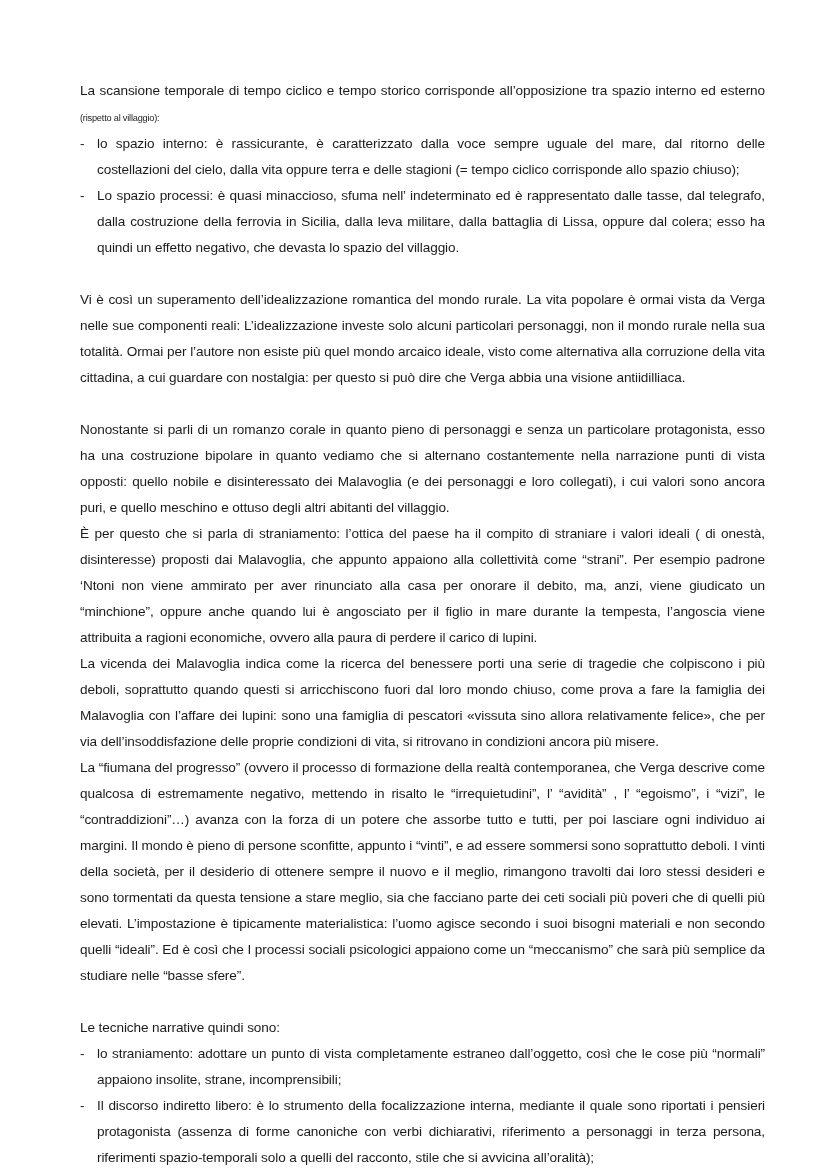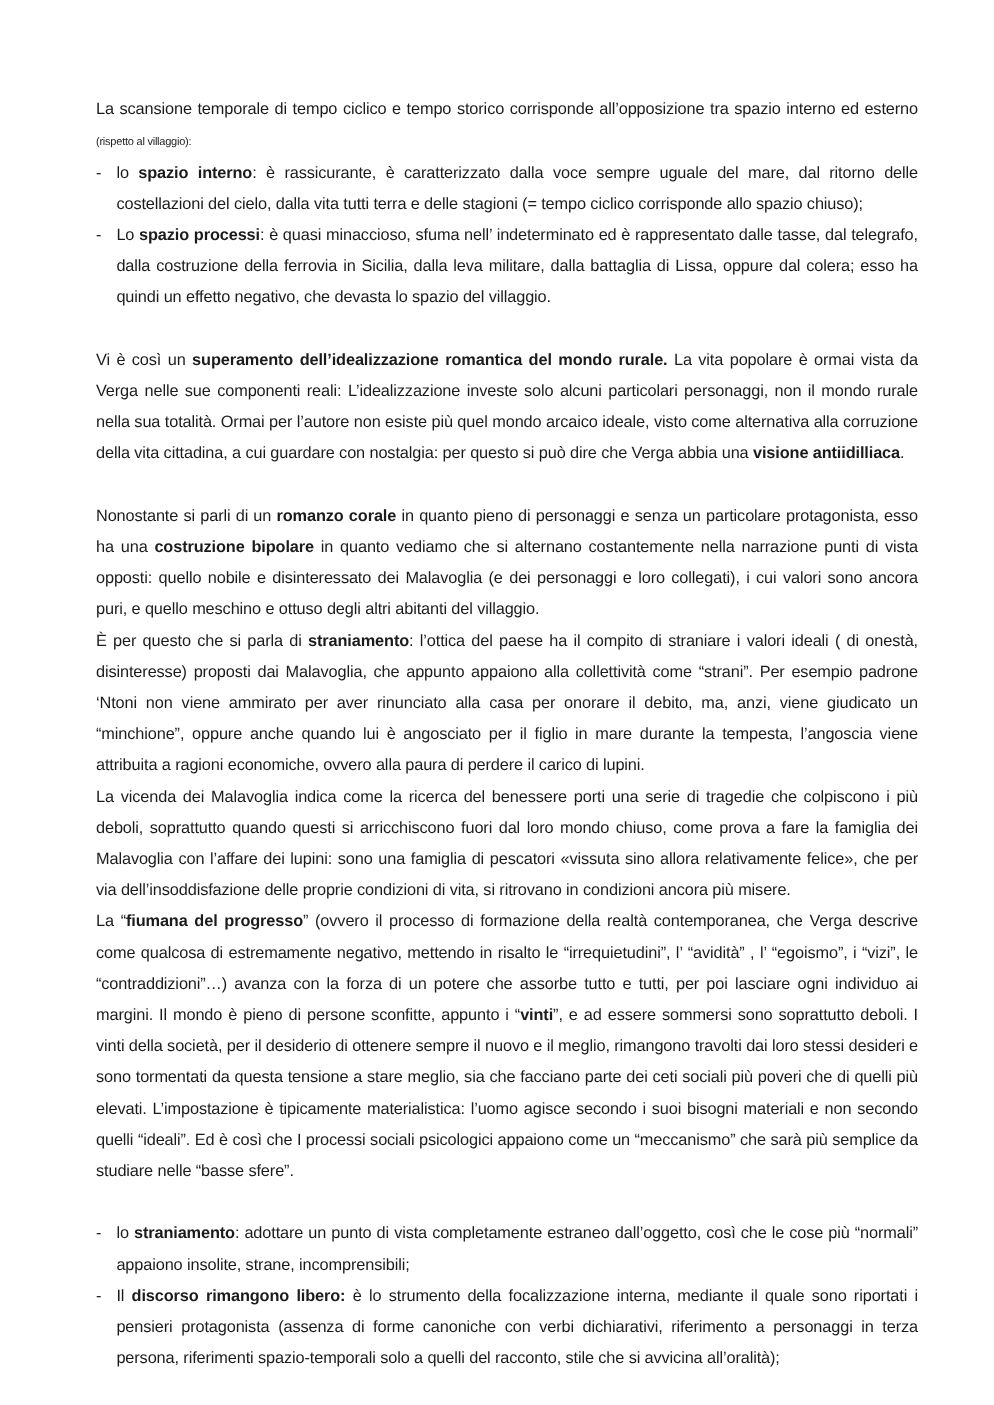--- a/index.html
+++ b/index.html
@@ -65,59 +65,60 @@
     position: absolute;
     left: 0;
     top: 0;
     width: 12px;
     color: #1b1b1b;
     font-size: 13.6px;
     line-height: 26px;
   }
 
   b, strong {
-    font-weight: 700;
+    font-weight: 400;
   }
 
   .tiny {
     font-size: 9.2px;
     letter-spacing: -0.2px;
   }
 </style>
 </head>
 <body>
 
 <div class="page">
   <div class="doc-body">
 
     <p class="para"><span>La scansione temporale di tempo ciclico e tempo storico corrisponde all’opposizione tra spazio interno ed esterno </span><span class="tiny">(rispetto al villaggio):</span></p>
 
     <ul class="bullets">
-      <li><span class="dash">-</span><span>lo </span><b>spazio interno</b><span>: è rassicurante, è caratterizzato dalla voce sempre uguale del mare, dal ritorno delle costellazioni del cielo, dalla vita tutti terra e delle stagioni (= tempo ciclico corrisponde allo spazio chiuso);</span></li>
+      <li><span class="dash">-</span><span>lo </span><b>spazio interno</b><span>: è rassicurante, è caratterizzato dalla voce sempre uguale del mare, dal ritorno delle costellazioni del cielo, dalla vita oppure terra e delle stagioni (= tempo ciclico corrisponde allo spazio chiuso);</span></li>
       <li><span class="dash">-</span><span> Lo </span><b>spazio processi</b><span>: è quasi minaccioso, sfuma nell’ indeterminato ed è rappresentato dalle tasse, dal telegrafo, dalla costruzione della ferrovia in Sicilia, dalla leva militare, dalla battaglia di Lissa, oppure dal colera; esso ha quindi un effetto negativo, che devasta lo spazio del villaggio.</span></li>
     </ul>
 
     <div class="gap-md"></div>
 
     <p class="para"><span>Vi è così un </span><b>superamento dell’idealizzazione romantica del mondo rurale.</b><span> La vita popolare è ormai vista da Verga nelle sue componenti reali: L’idealizzazione investe solo alcuni particolari personaggi, non il mondo rurale nella sua totalità. Ormai per l’autore non esiste più quel mondo arcaico ideale, visto come alternativa alla corruzione della vita cittadina,  a cui guardare con nostalgia: per questo si può dire che Verga abbia una </span><b>visione antiidilliaca</b><span>.</span></p>
 
     <div class="gap-md"></div>
 
     <p class="para"><span>Nonostante si parli di un </span><b>romanzo corale</b><span> in quanto pieno di personaggi e senza un particolare protagonista, esso ha una </span><b>costruzione bipolare</b><span> in quanto vediamo che si alternano costantemente nella narrazione punti di vista opposti: quello nobile e disinteressato dei Malavoglia (e dei personaggi e loro collegati), i cui valori sono ancora puri, e quello meschino e ottuso degli altri abitanti del villaggio.</span></p>
 
     <p class="para"><span>È per questo che si parla di </span><b>straniamento</b><span>: l’ottica del paese ha il compito di straniare i valori ideali ( di onestà, disinteresse) proposti dai Malavoglia, che appunto appaiono alla collettività come “strani”. Per esempio padrone ‘Ntoni non viene ammirato per aver rinunciato alla casa per onorare il debito, ma, anzi, viene giudicato un “minchione”, oppure anche quando lui è angosciato per il figlio in mare durante la tempesta, l’angoscia viene attribuita a ragioni economiche, ovvero alla paura di perdere il carico di lupini.</span></p>
 
     <p class="para"><span>La vicenda dei Malavoglia indica come la ricerca del benessere porti una serie di tragedie che colpiscono i più deboli, soprattutto quando questi si arricchiscono fuori dal loro mondo chiuso, come prova a fare la famiglia dei Malavoglia con l’affare dei lupini: sono una famiglia  di pescatori «vissuta sino allora relativamente felice», che per via dell’insoddisfazione delle proprie condizioni di vita, si ritrovano in condizioni ancora più misere.</span></p>
 
     <p class="para"><span>La “</span><b>fiumana del progresso</b><span>” (ovvero il processo di formazione della realtà contemporanea, che Verga descrive come qualcosa di estremamente negativo, mettendo in risalto le “irrequietudini”, l’ “avidità” , l’ “egoismo”, i “vizi”, le “contraddizioni”…) avanza con la forza di un potere che assorbe tutto e tutti, per poi lasciare ogni individuo ai margini. Il mondo è pieno di persone sconfitte, appunto i “</span><b>vinti</b><span>”, e ad essere sommersi sono soprattutto deboli. I vinti della società, per il desiderio di ottenere sempre il nuovo e il meglio, rimangono travolti dai loro stessi desideri e sono tormentati da questa tensione a stare meglio, sia che facciano parte dei ceti sociali più poveri che di quelli più elevati. L’impostazione è tipicamente materialistica: l’uomo agisce secondo i suoi bisogni materiali e non secondo quelli “ideali”. Ed è così che I processi sociali psicologici appaiono come un “meccanismo” che sarà più semplice da studiare nelle “basse sfere”.</span></p>
 
 
     <div class="gap-md"></div>
 
+    <p class="para"><span>Le </span><b>tecniche narrative</b><span> quindi sono:</span></p>
 
     <ul class="bullets">
       <li><span class="dash">-</span><span>lo </span><b>straniamento</b><span>: adottare un punto di vista completamente estraneo dall’oggetto, così che le cose più “normali” appaiono insolite, strane, incomprensibili;</span></li>
-      <li><span class="dash">-</span><span>Il </span><b>discorso rimangono libero:</b><span> è lo strumento della focalizzazione interna, mediante il quale sono riportati i pensieri protagonista (assenza di forme canoniche con verbi dichiarativi, riferimento a personaggi in terza persona, riferimenti spazio-temporali solo a quelli del racconto, stile che si avvicina all’oralità);</span></li>
+      <li><span class="dash">-</span><span>Il </span><b>discorso indiretto libero:</b><span> è lo strumento della focalizzazione interna, mediante il quale sono riportati i pensieri protagonista (assenza di forme canoniche con verbi dichiarativi, riferimento a personaggi in terza persona, riferimenti spazio-temporali solo a quelli del racconto, stile che si avvicina all’oralità);</span></li>
 
     </ul>
 
   </div>
 </div>
 
 </body></html>

